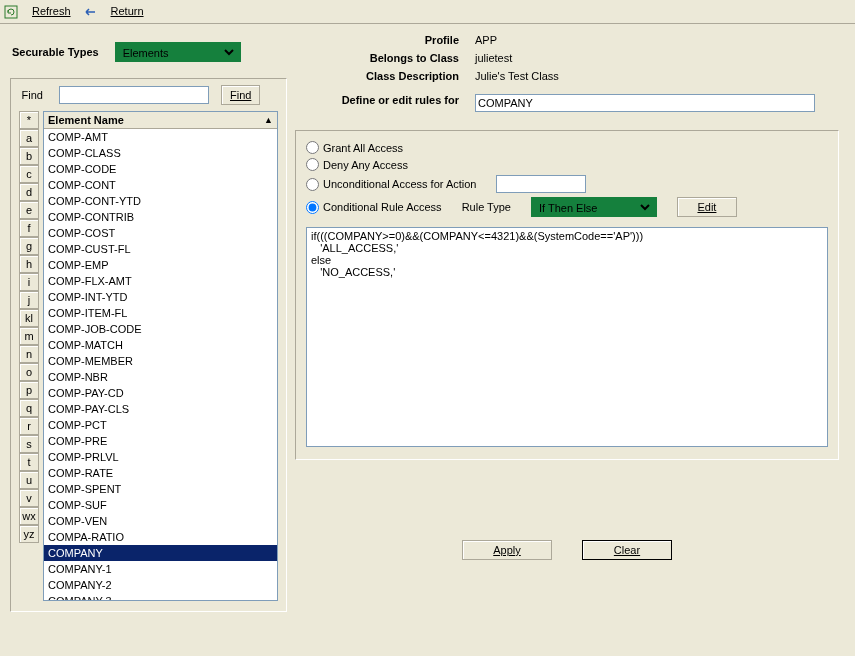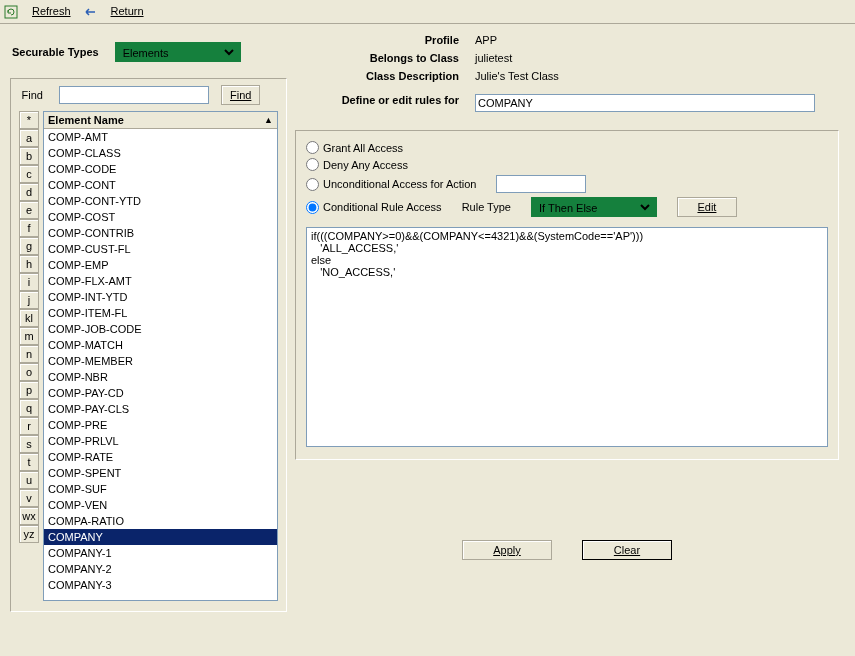--- a/index.html
+++ b/index.html
@@ -265,33 +265,34 @@
           <div class="list-header">
             <span>Element Name</span>
             <span class="tri-up">▲</span>
           </div>
           <div class="list-body" id="list-body">
               <div>COMP-AMT</div>
               <div>COMP-CLASS</div>
               <div>COMP-CODE</div>
               <div>COMP-CONT</div>
               <div>COMP-CONT-YTD</div>
+              <div>COMP-CONTRIB</div>
               <div>COMP-COST</div>
-              <div>COMP-CONTRIB</div>
               <div>COMP-CUST-FL</div>
               <div>COMP-EMP</div>
               <div>COMP-FLX-AMT</div>
               <div>COMP-INT-YTD</div>
               <div>COMP-ITEM-FL</div>
               <div>COMP-JOB-CODE</div>
               <div>COMP-MATCH</div>
               <div>COMP-MEMBER</div>
               <div>COMP-NBR</div>
               <div>COMP-PAY-CD</div>
               <div>COMP-PAY-CLS</div>
+              <div>COMP-PCT</div>
               <div>COMP-PRE</div>
               <div>COMP-PRLVL</div>
               <div>COMP-RATE</div>
               <div>COMP-SPENT</div>
               <div>COMP-SUF</div>
               <div>COMP-VEN</div>
               <div>COMPA-RATIO</div>
               <div class="selected">COMPANY</div>
               <div>COMPANY-1</div>
               <div>COMPANY-2</div>

